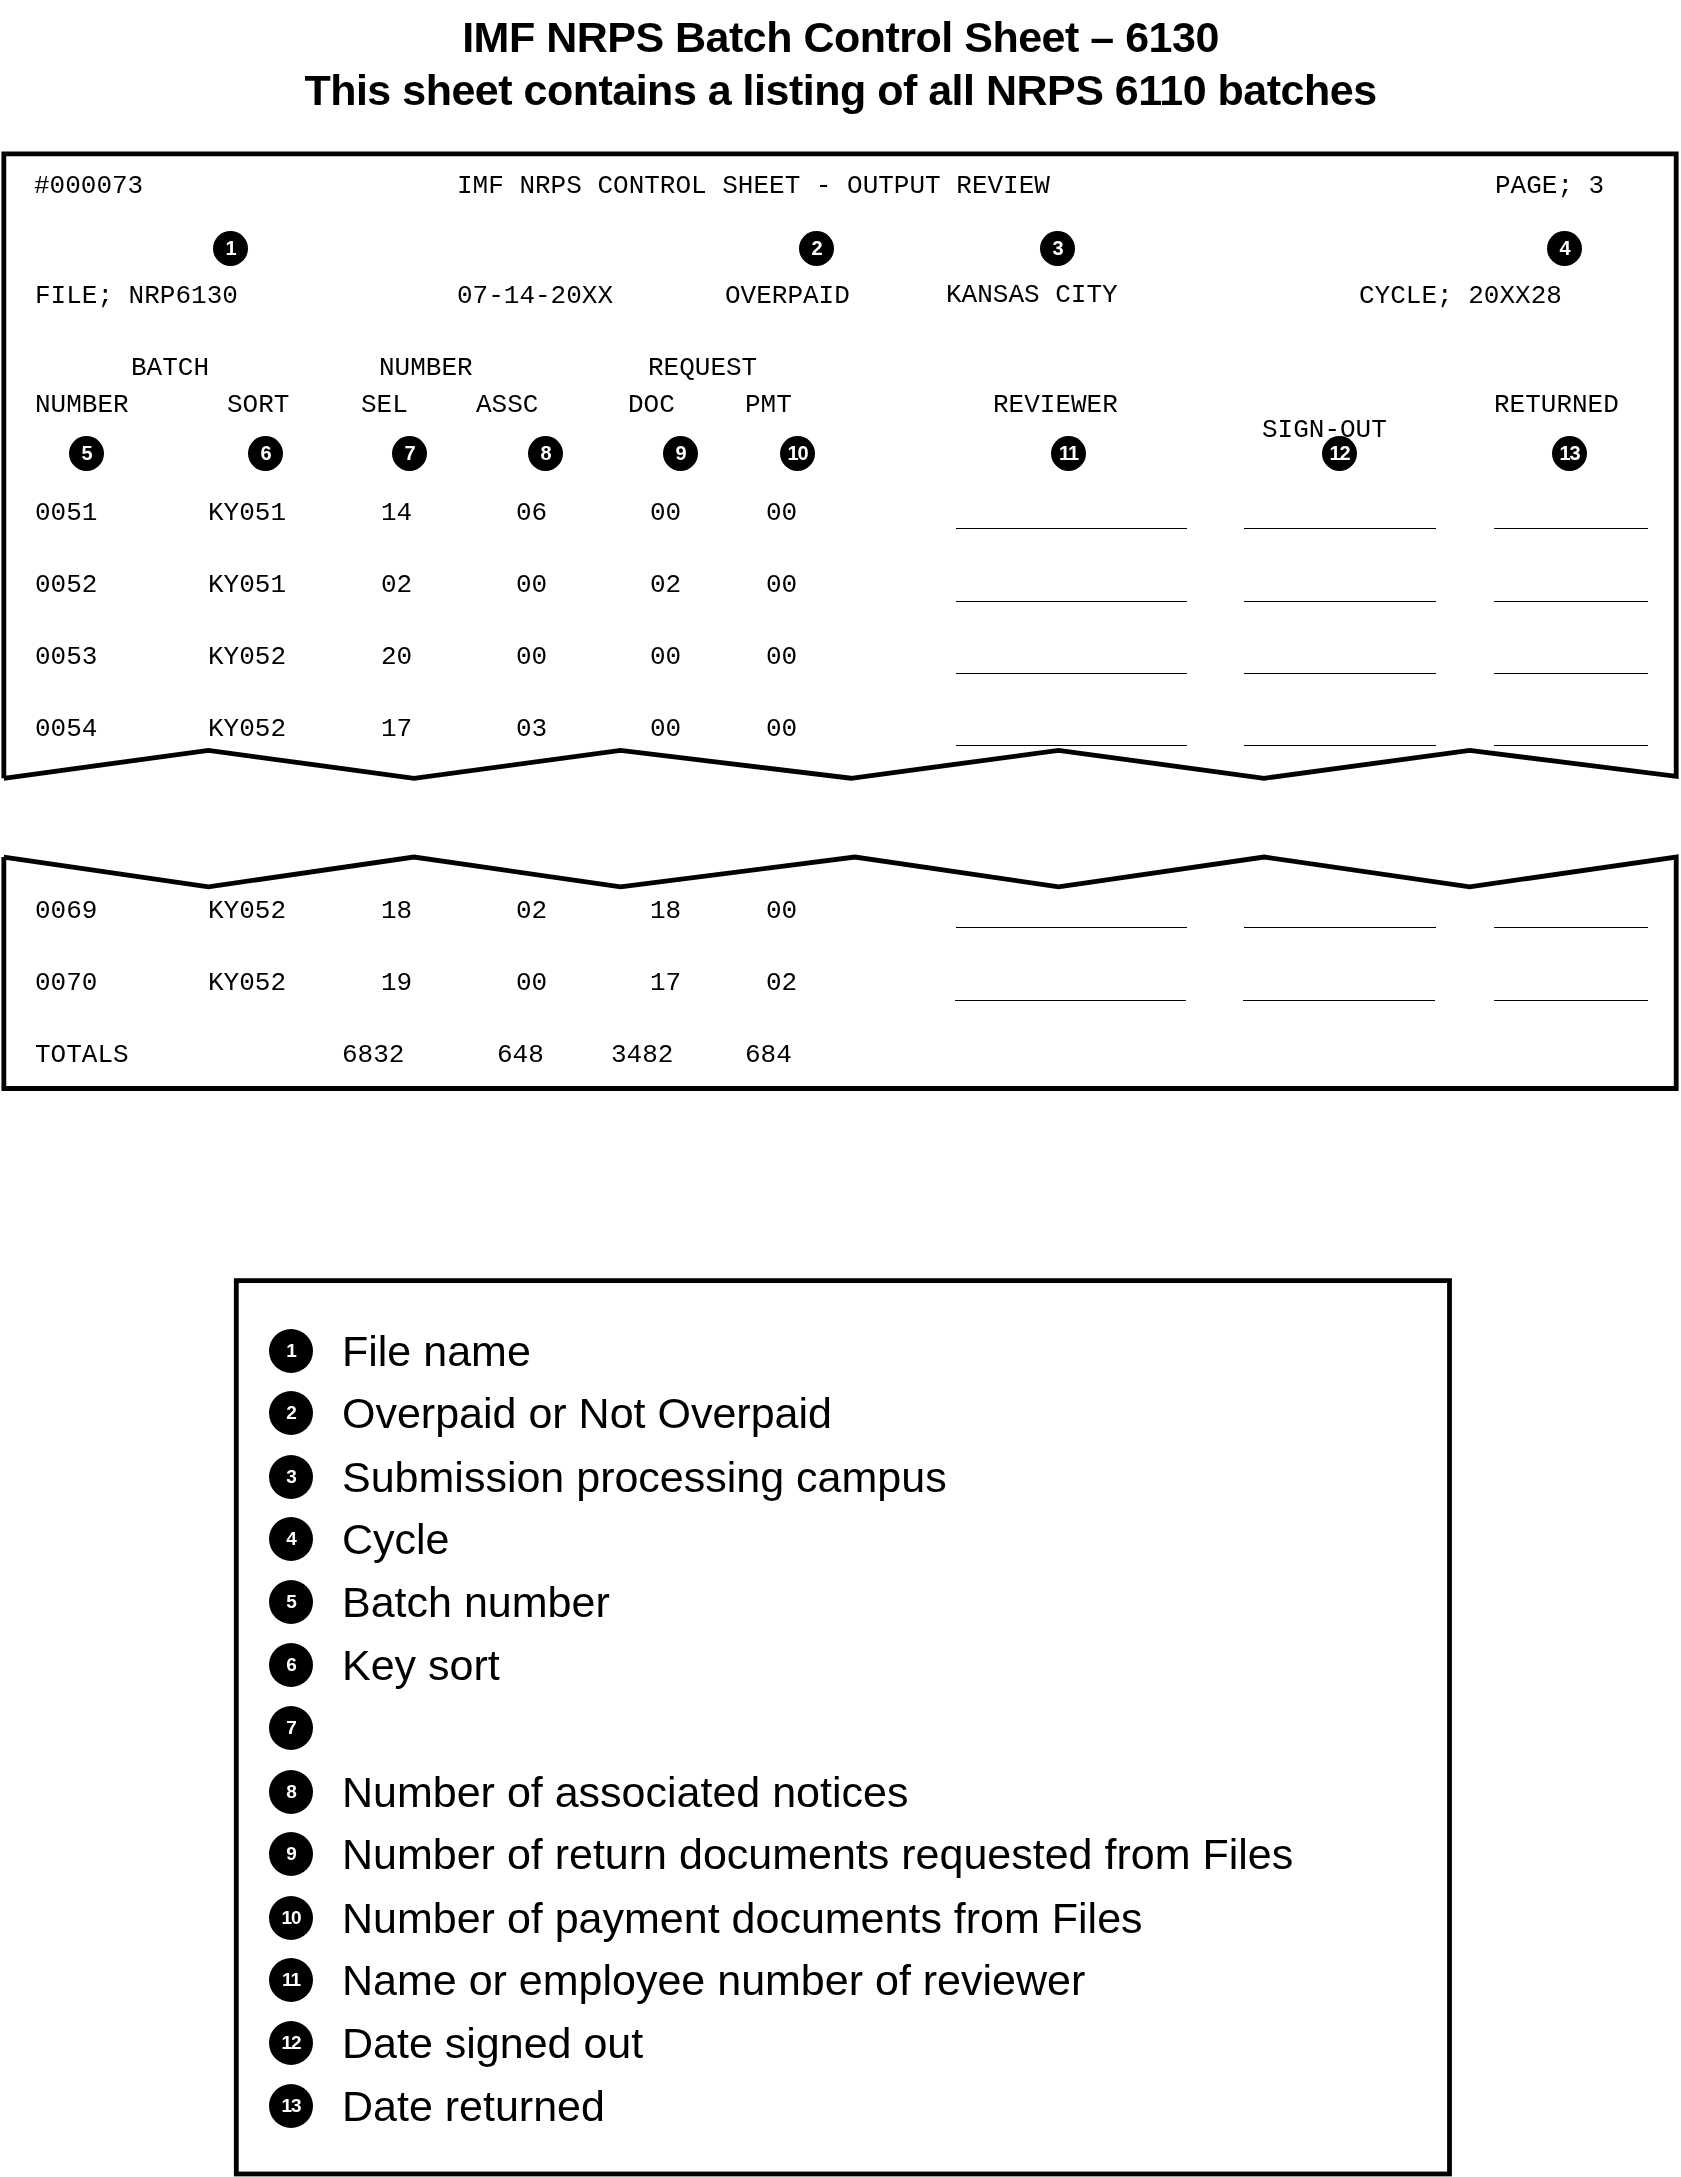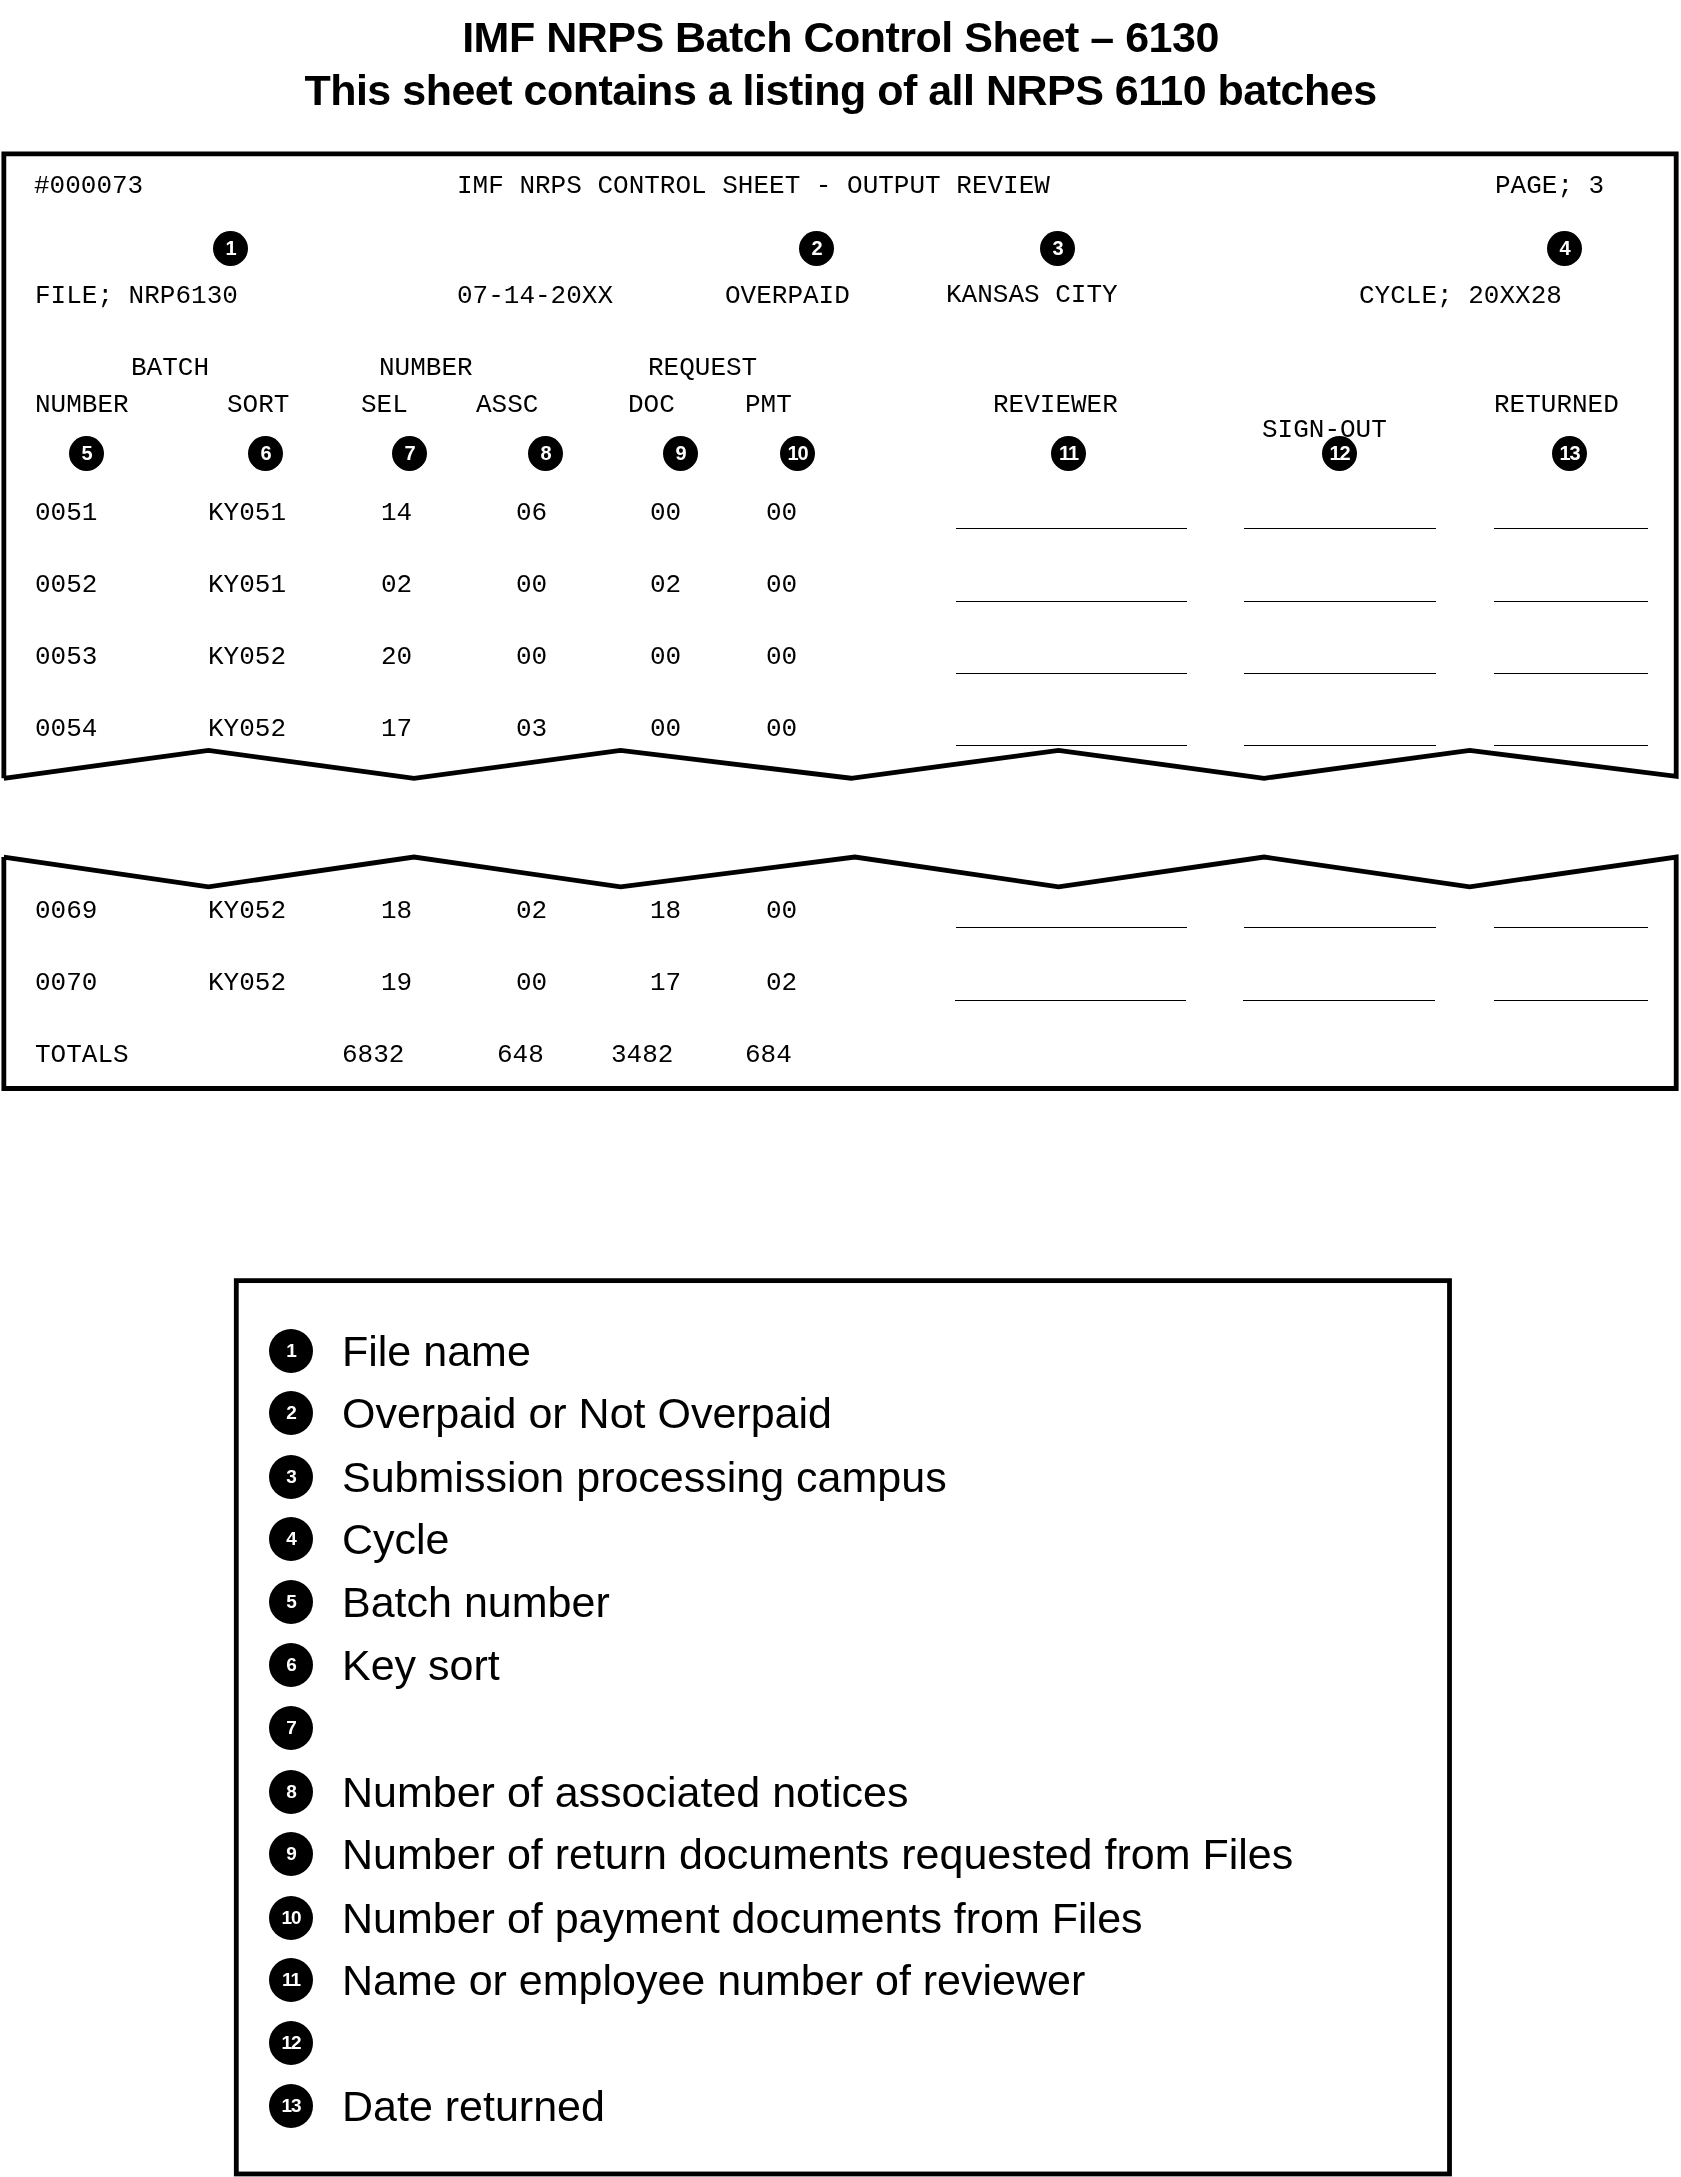--- a/index.html
+++ b/index.html
@@ -193,19 +193,20 @@
   <div class="legend-row" style="top:1894px;">
     <div class="legend-badge">10</div>
     <div class="legend-text">Number of payment documents from Files</div>
   </div>
   <div class="legend-row" style="top:1956px;">
     <div class="legend-badge">11</div>
     <div class="legend-text">Name or employee number of reviewer</div>
   </div>
   <div class="legend-row" style="top:2019px;">
     <div class="legend-badge">12</div>
+    <div class="legend-text">Date signed out</div>
   </div>
   <div class="legend-row" style="top:2082px;">
     <div class="legend-badge">13</div>
     <div class="legend-text">Date returned</div>
   </div>
 </div>
 
 
 </body></html>

